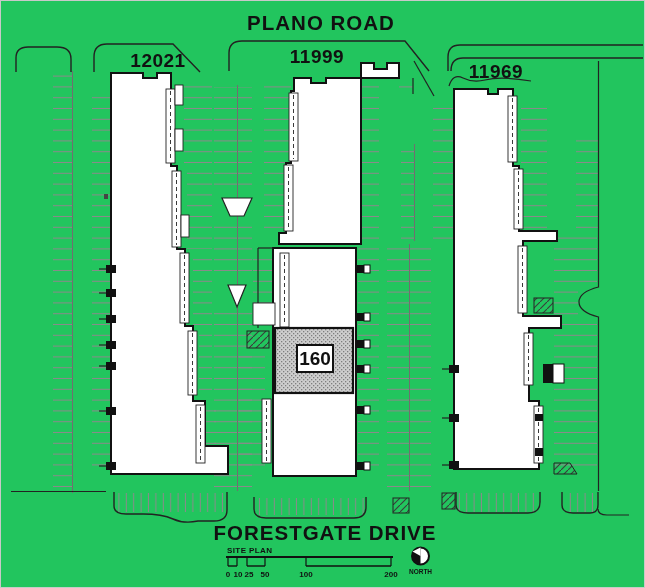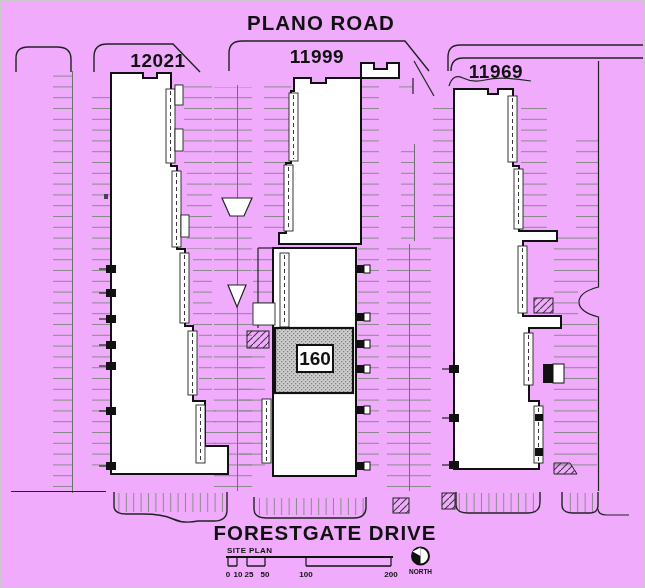--- a/index.html
+++ b/index.html
@@ -1,18 +1,18 @@
 <!DOCTYPE html>
 <html><head>
 <meta charset="utf-8">
 <style>
   html,body{margin:0;padding:0;background:#ffffff;}
   .stage{
     position:relative;width:645px;height:588px;box-sizing:border-box;
-    background:#f0abfc;border:1px solid #c9c9c9;overflow:hidden;
+    background:#22c55e;border:1px solid #c9c9c9;overflow:hidden;
     font-family:"Liberation Sans", sans-serif;
   }
   svg{display:block;}
   text{fill:#111;font-family:"Liberation Sans", sans-serif;}
   .t-street{font-size:20.5px;font-weight:700;letter-spacing:1px;}
   .t-bldg{font-size:19px;font-weight:700;letter-spacing:.5px;}
   .t-suite{font-size:19px;font-weight:700;}
   .t-sm{font-size:8px;font-weight:700;letter-spacing:.4px;}
   .t-tick{font-size:8px;font-weight:700;}
   .t-north{font-size:6.5px;font-weight:700;}

